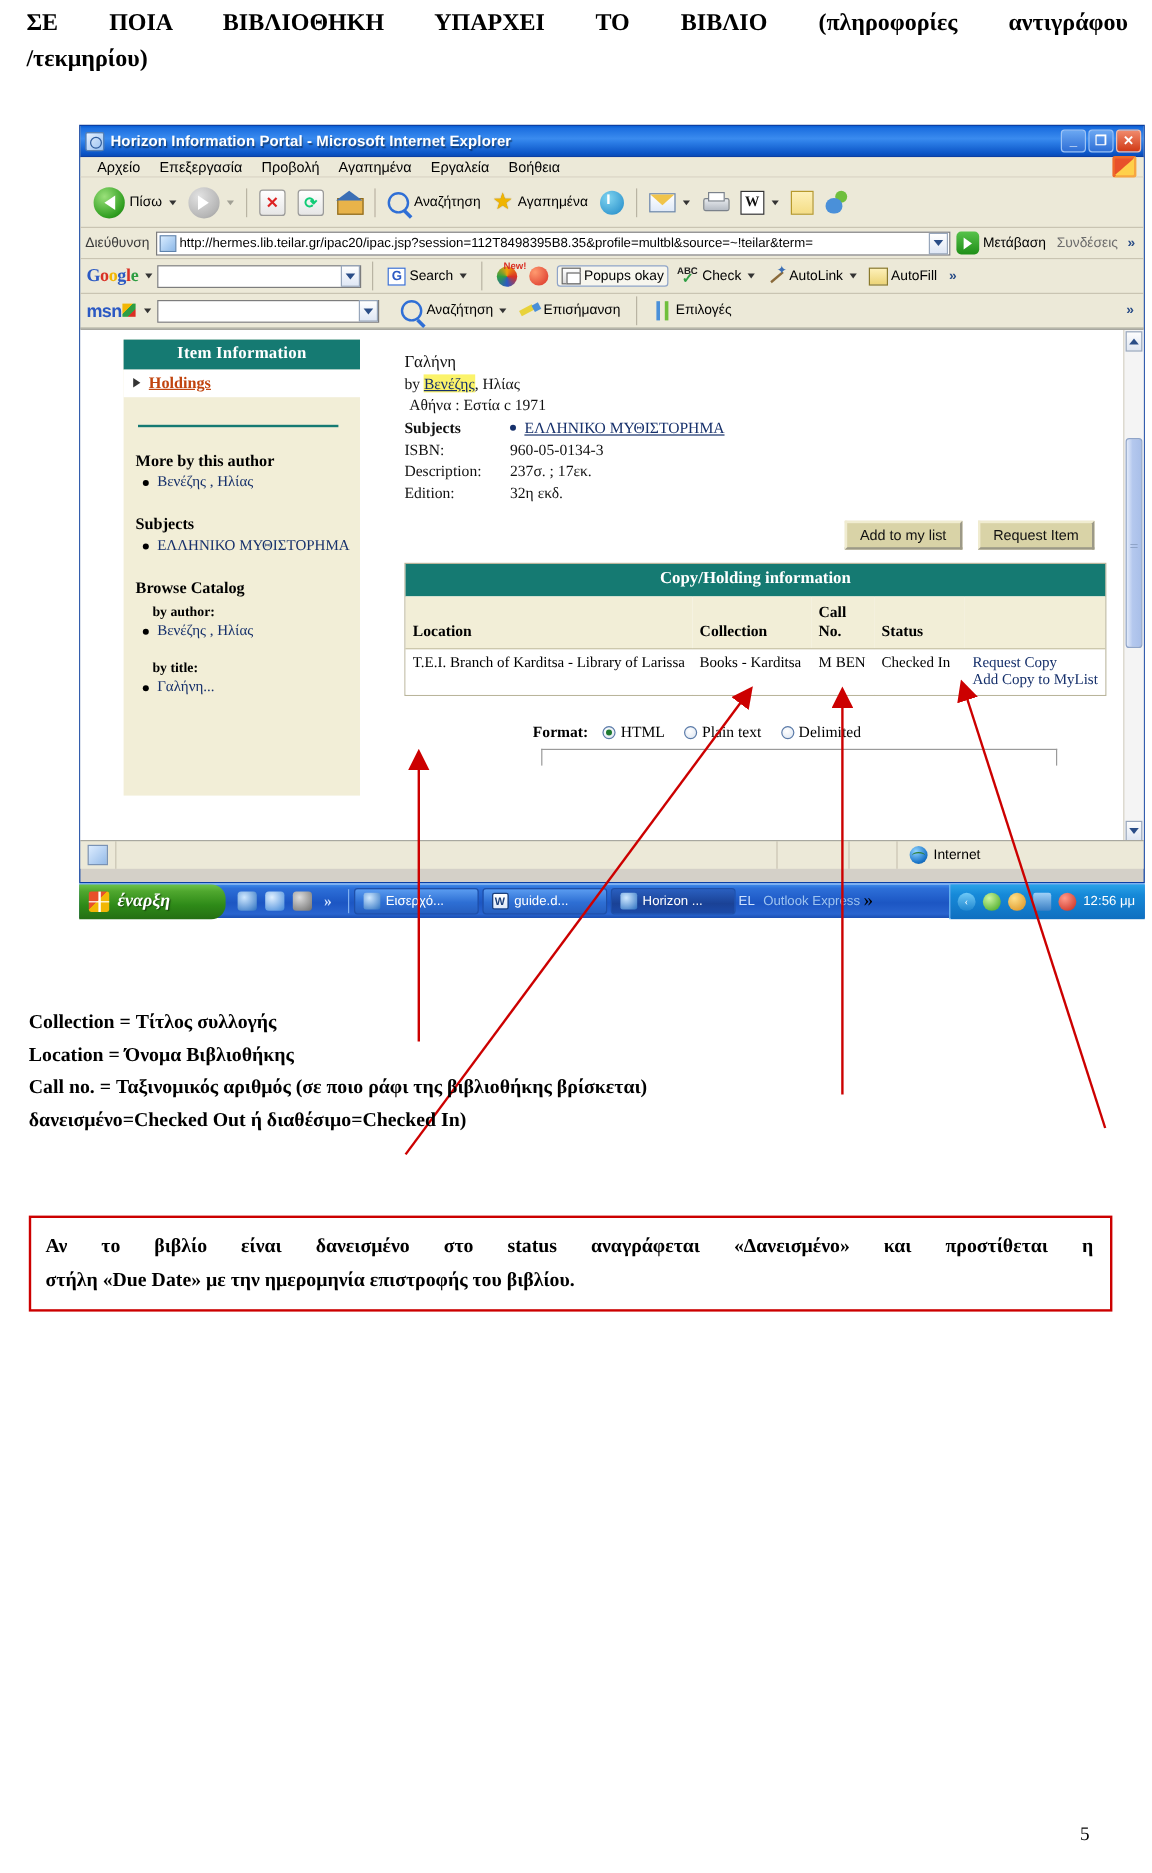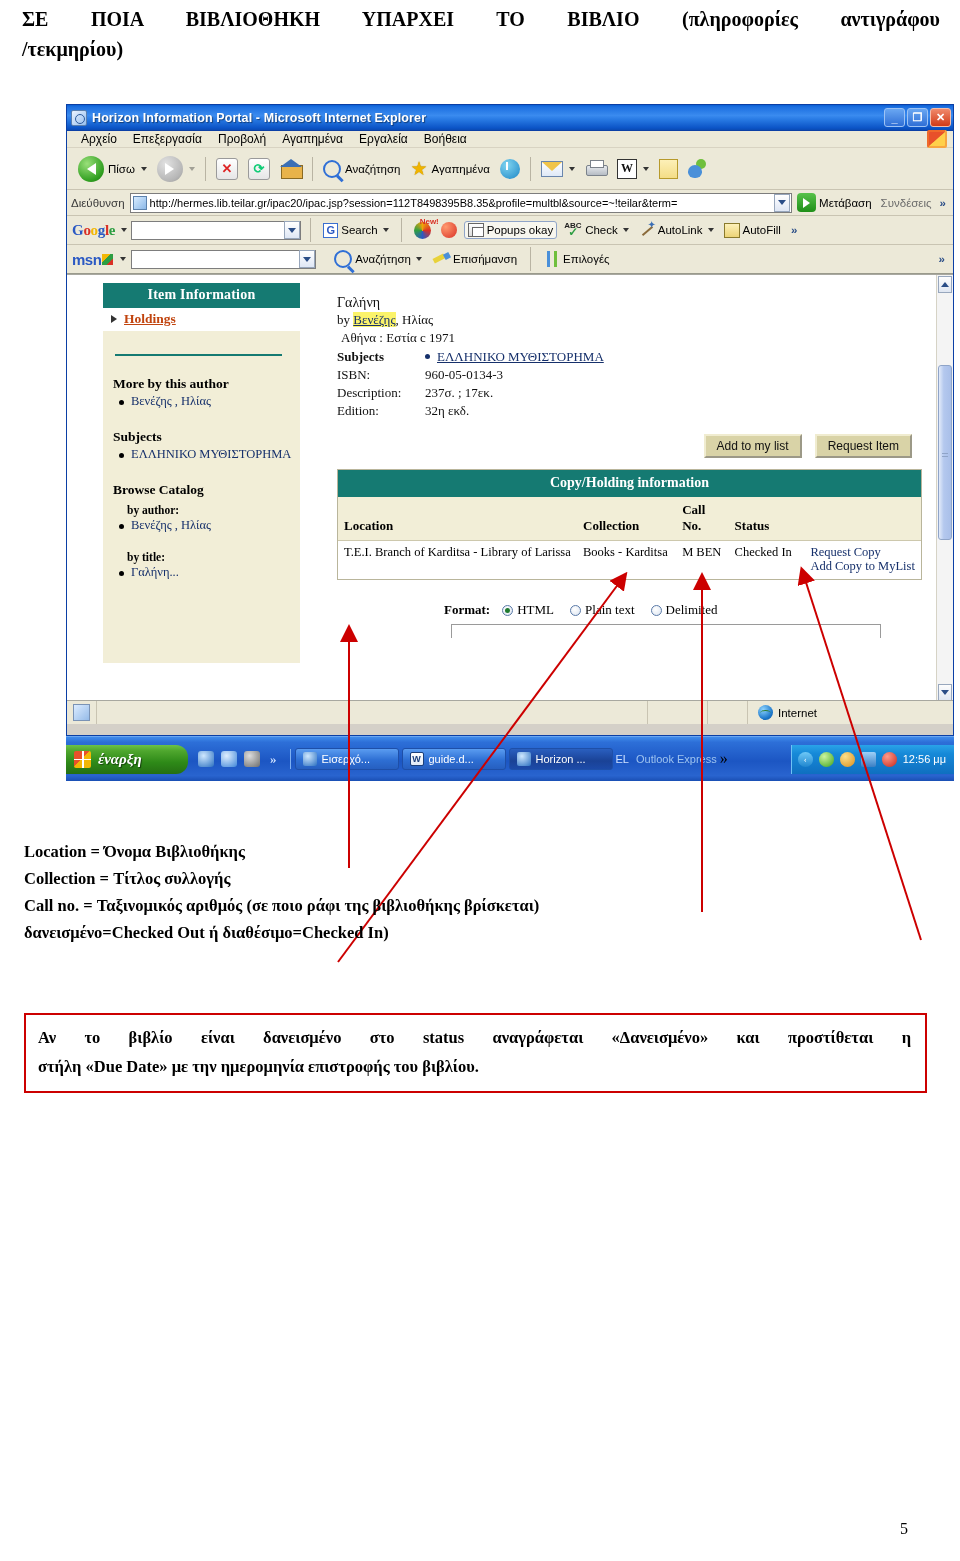--- a/index.html
+++ b/index.html
@@ -283,21 +283,21 @@
   .sb-cell { border-right:1px solid #c9c4b2; height:100%; display:flex; align-items:center; padding:0 6px;}
   .sb-ico { width:17px;height:17px;border:1px solid #7a93b5;background:linear-gradient(135deg,#dcecff,#95bbe8);flex:none;}
   .sb-flex { flex:1; border-right:1px solid #c9c4b2; height:100%;}
   .sb-zone { display:flex;align-items:center;gap:5px;padding:0 10px;min-width:205px;height:100%;}
   .globe { width:15px;height:15px;border-radius:50%;
     background:radial-gradient(circle at 35% 30%,#8fd4ff,#1b76c9 65%,#0d4f8e);position:relative;flex:none;}
   .globe:after{content:"";position:absolute;left:2px;top:5px;width:11px;height:5px;border-top:1.5px solid #2e7d32;border-radius:50%;}
 
   
   .taskbar {
-    position:absolute; left:66px; top:736px; width:888px; height:45px;
+    position:absolute; left:66px; top:736px; width:888px; height:29px;
     background:linear-gradient(to bottom,#3f8bea 0%,#2d6fd8 12%,#1c56c3 55%,#2964cf 88%,#1a4fb4 100%);
     display:flex; align-items:center; border-top:1px solid #6aa6f2;
   }
   .startbtn {
     height:29px; min-width:122px; padding:0 16px 0 8px;
     background:linear-gradient(to bottom,#6cc24a 0%,#4fa72e 20%,#2e8a18 60%,#256f13 100%);
     border-radius:0 12px 12px 0; display:flex; align-items:center; gap:7px;
   }
   .startbtn .logo { width:17px;height:17px;flex:none;
     background:linear-gradient(135deg,#e8512a 0 45%,#f2b705 45% 100%);
@@ -743,22 +743,22 @@
   <line x1="349" y1="868" x2="349" y2="628" stroke="#cc0000" stroke-width="2" marker-end="url(#ah)"></line>
 
   <line x1="338" y1="962" x2="625" y2="575" stroke="#cc0000" stroke-width="2" marker-end="url(#ah)"></line>
 
   <line x1="702" y1="912" x2="702" y2="576" stroke="#cc0000" stroke-width="2" marker-end="url(#ah)"></line>
 
   <line x1="921" y1="940" x2="802" y2="570" stroke="#cc0000" stroke-width="2" marker-end="url(#ah)"></line>
 </svg>
 
 <div class="legend">
+  <div>Collection = Τίτλος συλλογής</div>
   <div>Location = Όνομα Βιβλιοθήκης</div>
-  <div>Collection = Τίτλος συλλογής</div>
   <div>Call no. = Ταξινομικός αριθμός (σε ποιο ράφι της βιβλιοθήκης βρίσκεται)</div>
   <div>δανεισμένο=Checked Out ή διαθέσιμο=Checked In)</div>
 </div>
 
 <div class="notebox">
   <span class="j">Αν το βιβλίο είναι δανεισμένο στο status αναγράφεται «Δανεισμένο» και προστίθεται η</span>
   <span>στήλη «Due Date» με την ημερομηνία επιστροφής του βιβλίου.</span>
 </div>
 
 <div class="pagenum">5</div>

